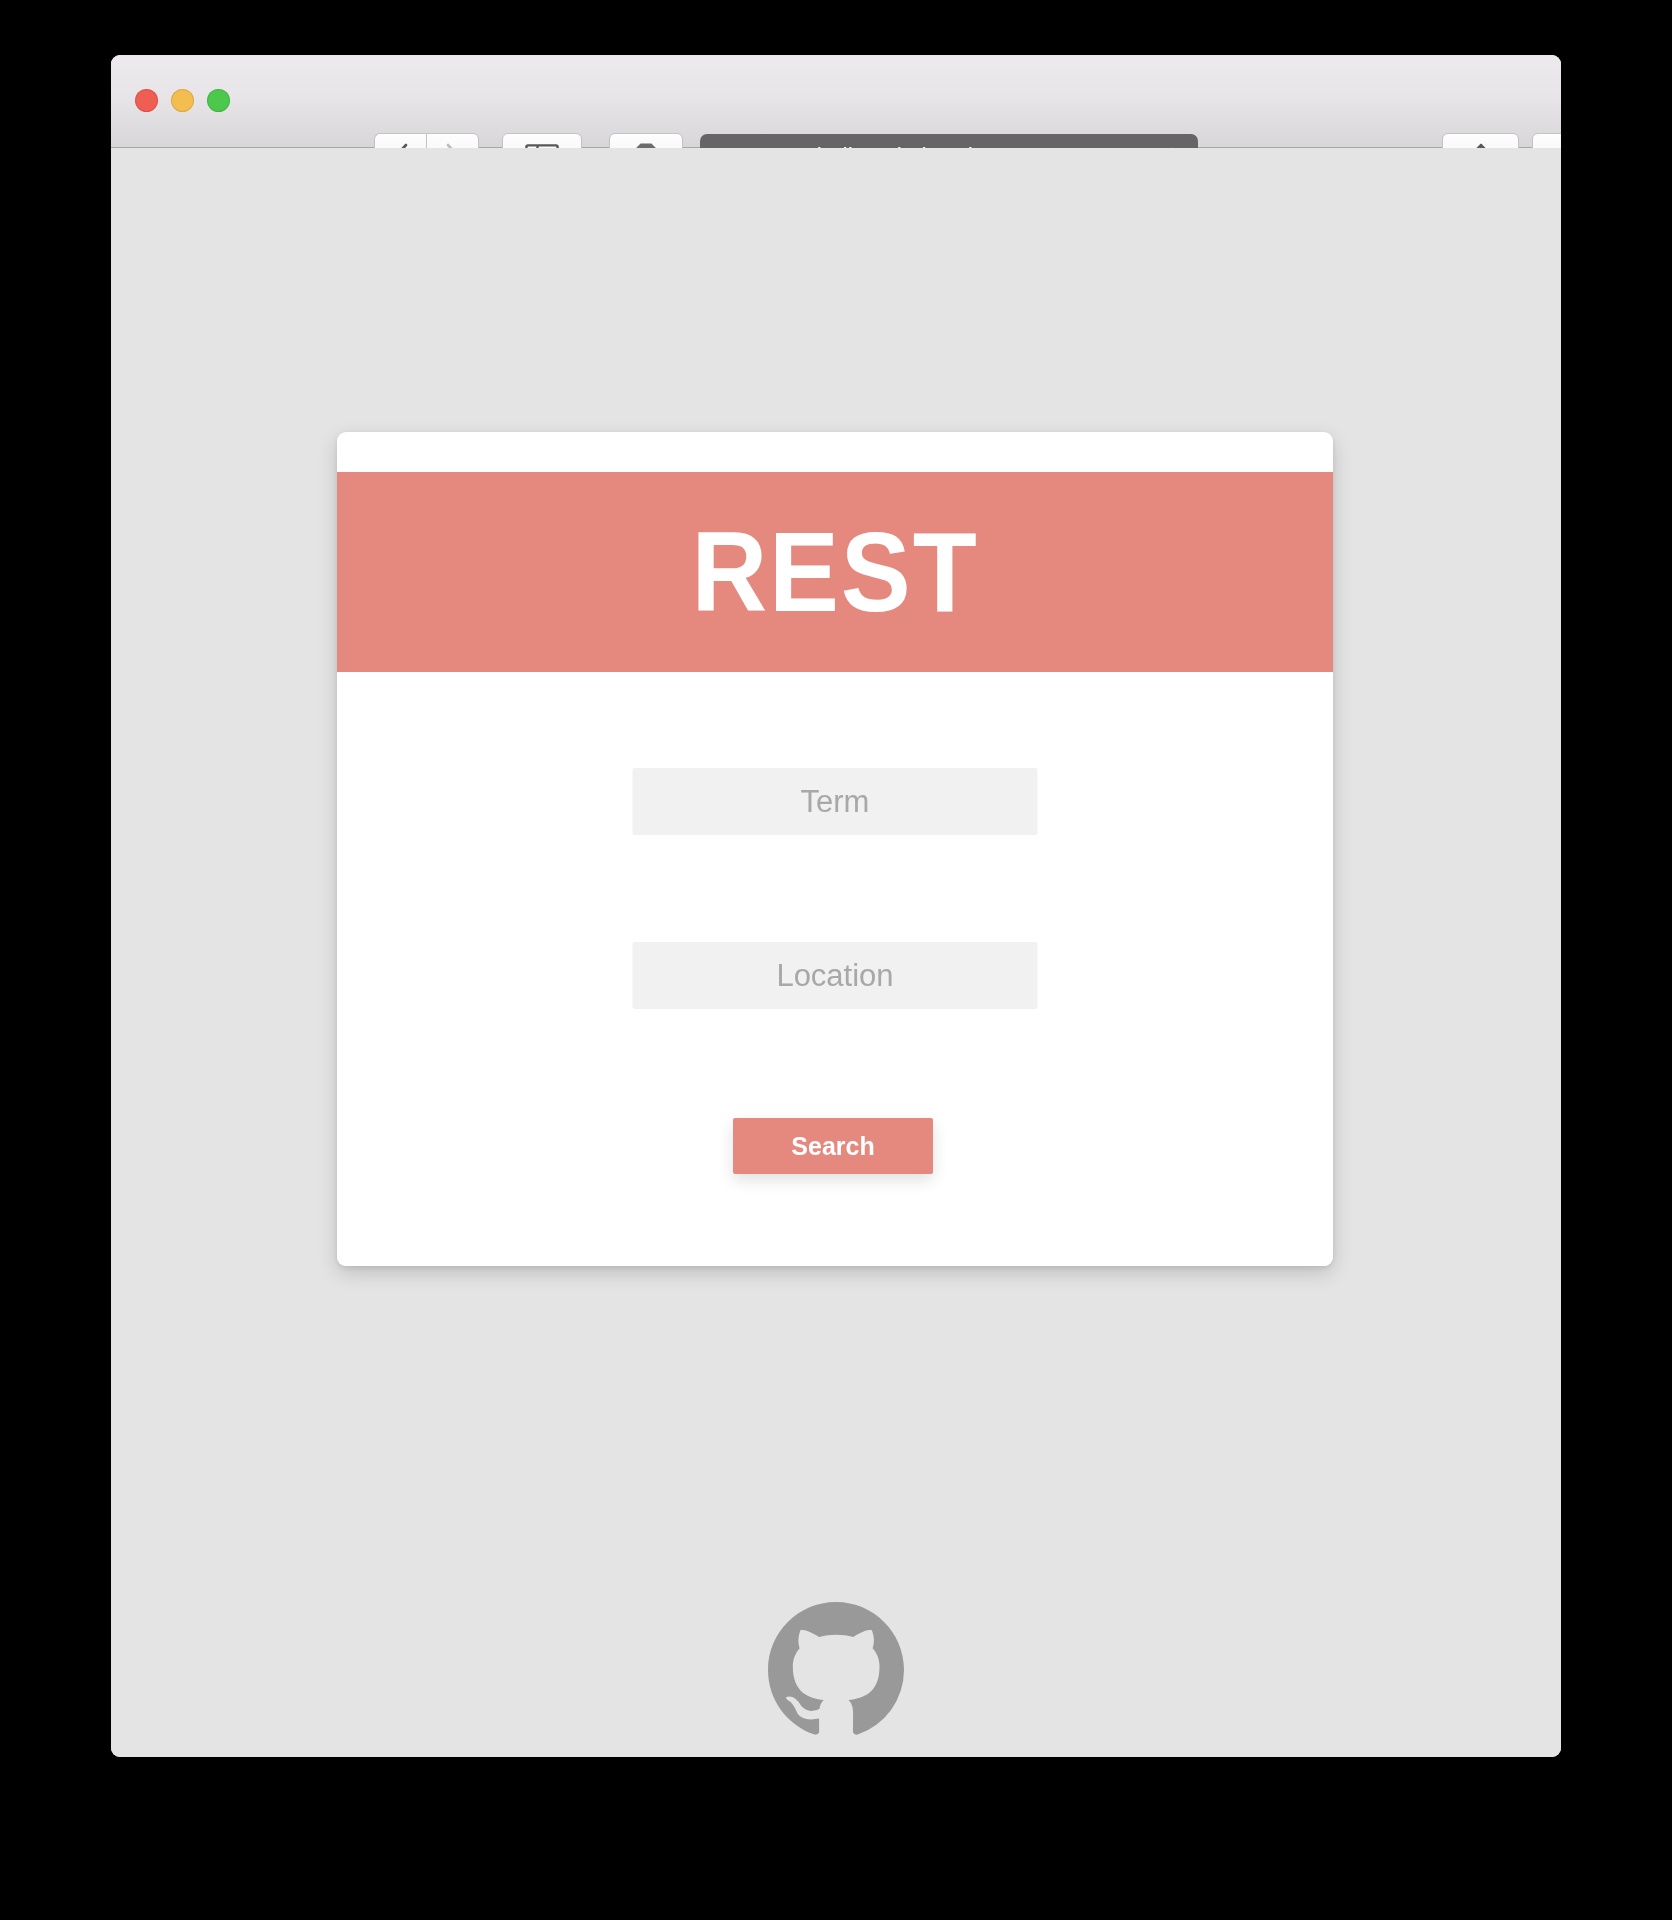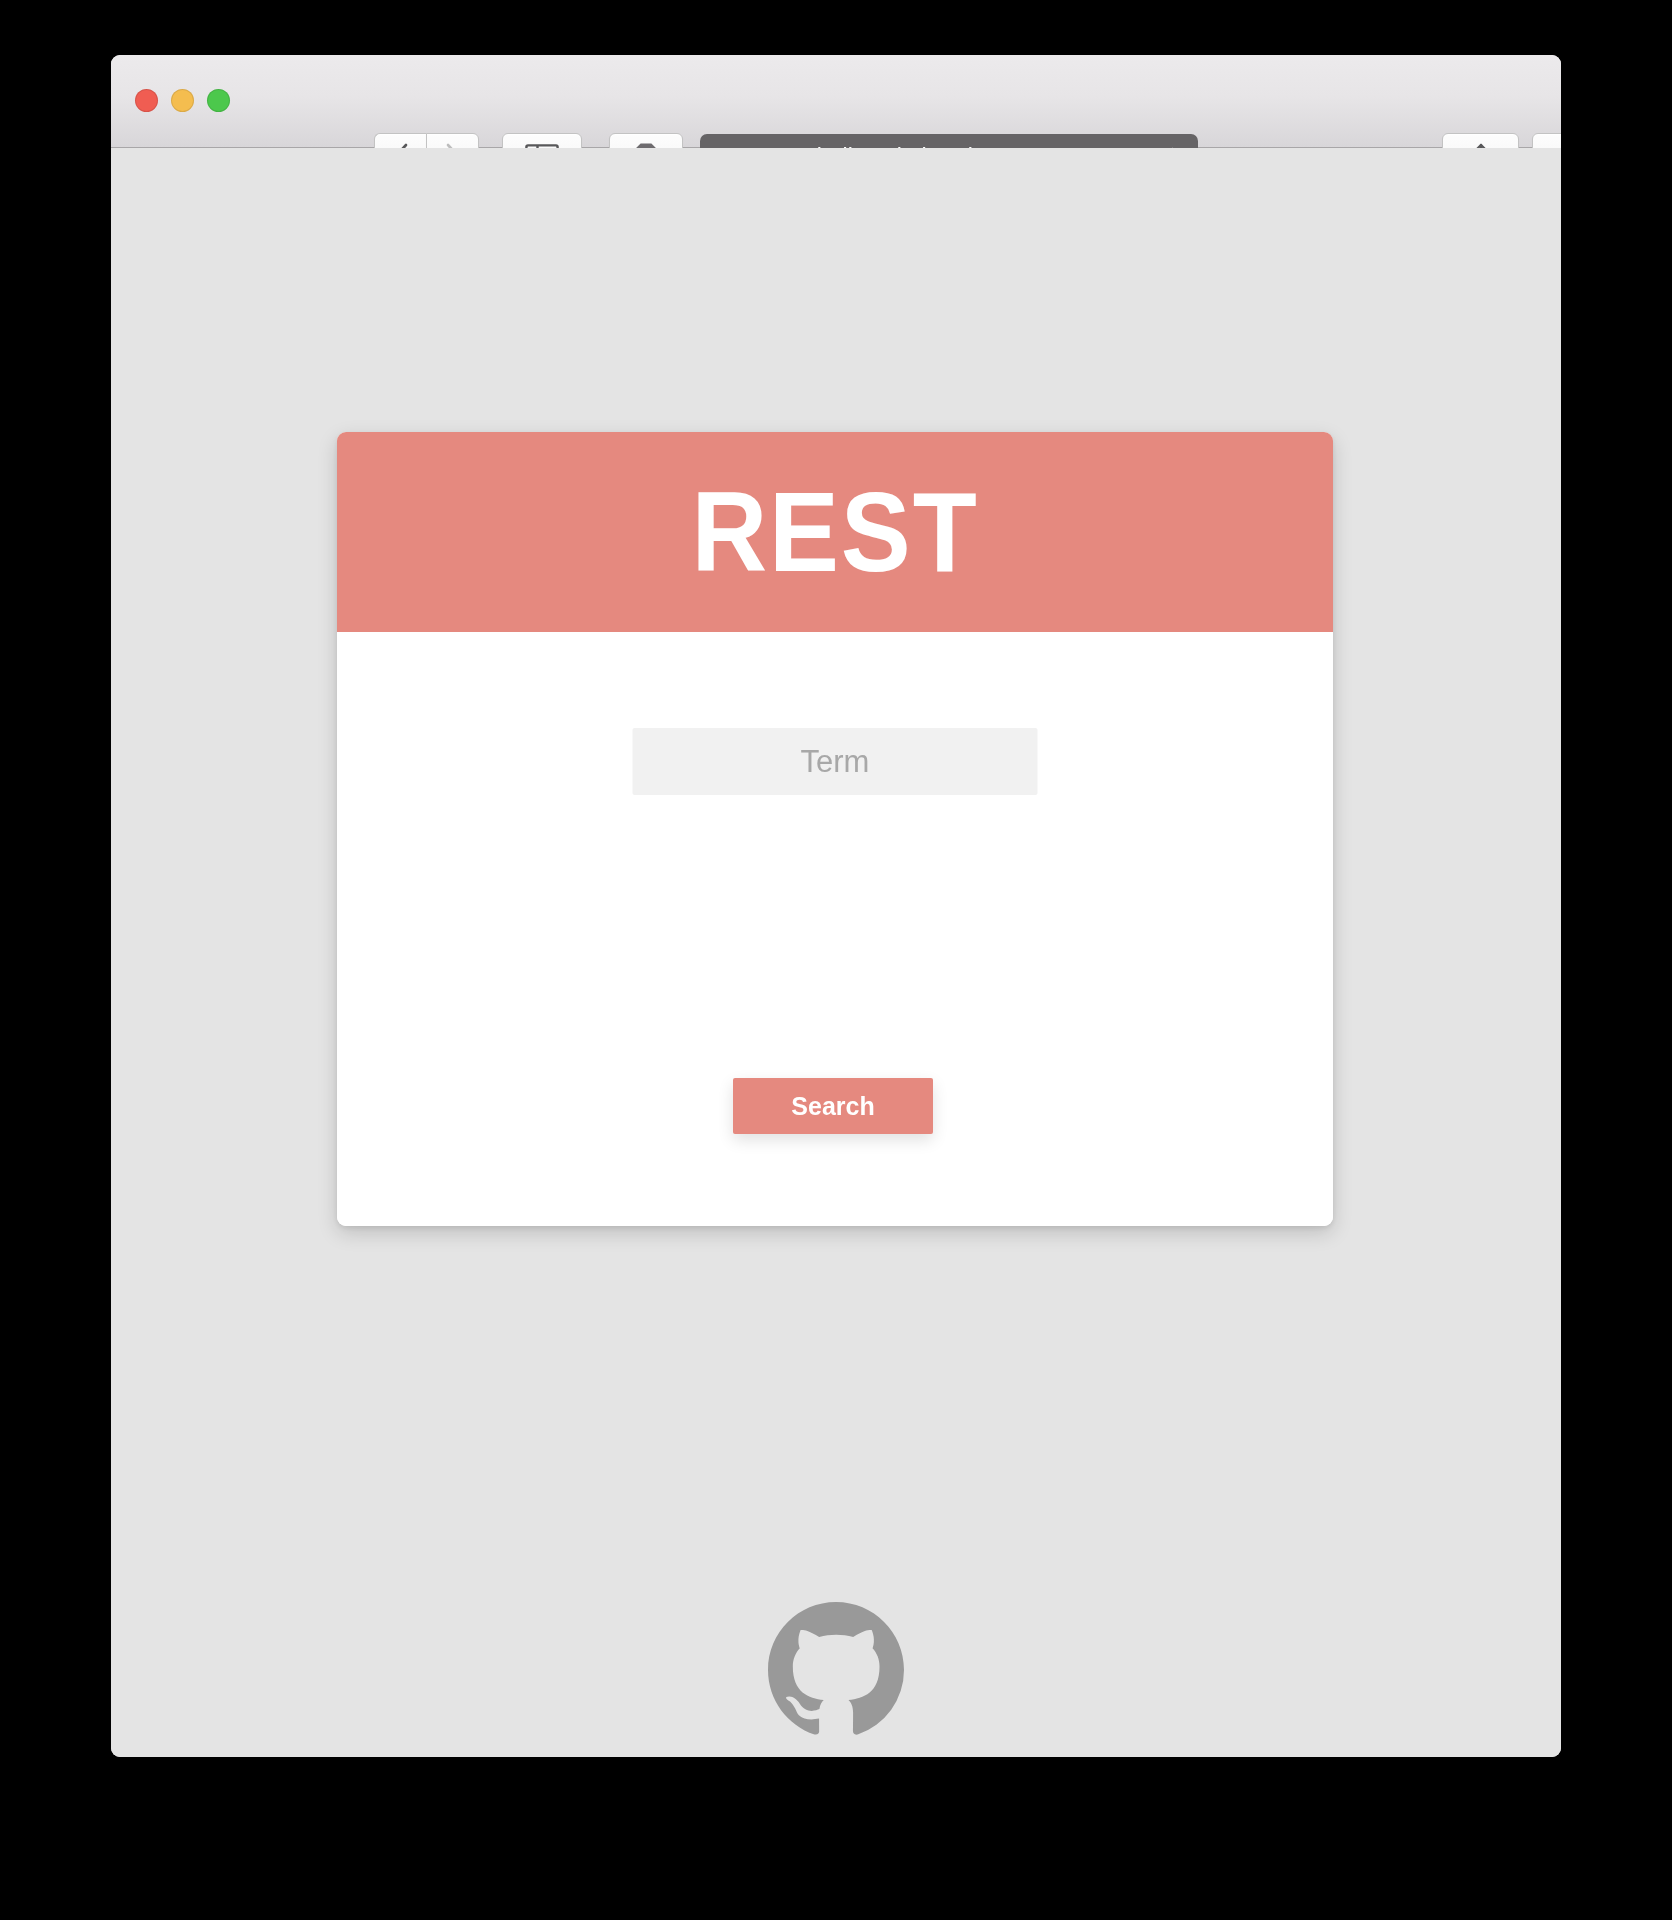--- a/index.html
+++ b/index.html
@@ -132,20 +132,21 @@
     box-shadow: 0 7px 20px rgba(0,0,0,0.16), 0 2px 5px rgba(0,0,0,0.08);
     background: #ffffff;
   }
 
   #card-header {
     height: 200px;
     background: #e5897f;
     display: flex;
     align-items: center;
     justify-content: center;
+    margin-top: 40px;
   }
   #card-title {
     color: #ffffff;
     font-family: "Liberation Sans Narrow", "Liberation Sans", sans-serif;
     font-weight: bold;
     font-size: 114px;
     line-height: 1;
     letter-spacing: 2px;
     transform: scaleX(0.92);
   }
@@ -286,20 +287,21 @@
     <div id="page">
 
       <div id="card">
 
         <div id="card-header">
           <span id="card-title">REST</span>
         </div>
 
         <div id="card-body">
           <input class="form-field" id="term-input" type="text" placeholder="Term" style="">
+          <input class="form-field" id="location-input" type="text" placeholder="Location" style="">
           <button id="search-button">Search</button>
         </div>
       </div>
 
       <a id="github-link" href="#">
         <svg width="136" height="136" viewBox="0 0 16 16">
           <path fill="#999999" fill-rule="evenodd" d="M8 0C3.58 0 0 3.58 0 8c0 3.54 2.29 6.53 5.47 7.59.4.07.55-.17.55-.38
             0-.19-.01-.82-.01-1.49-2.01.37-2.53-.49-2.69-.94-.09-.23-.48-.94-.82-1.13-.28-.15-.68-.52-.01-.53.63-.01
             1.08.58 1.23.82.72 1.21 1.87.87 2.33.66.07-.52.28-.87.51-1.07-1.78-.2-3.64-.89-3.64-3.95
             0-.87.31-1.59.82-2.15-.08-.2-.36-1.02.08-2.12 0 0 .67-.21 2.2.82.64-.18 1.32-.27 2-.27s1.36.09

